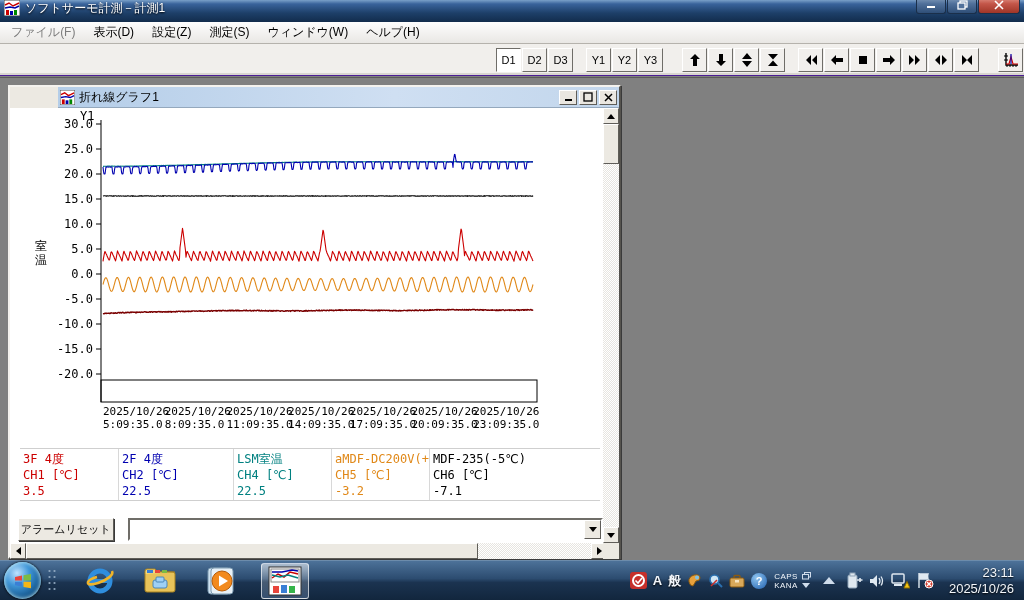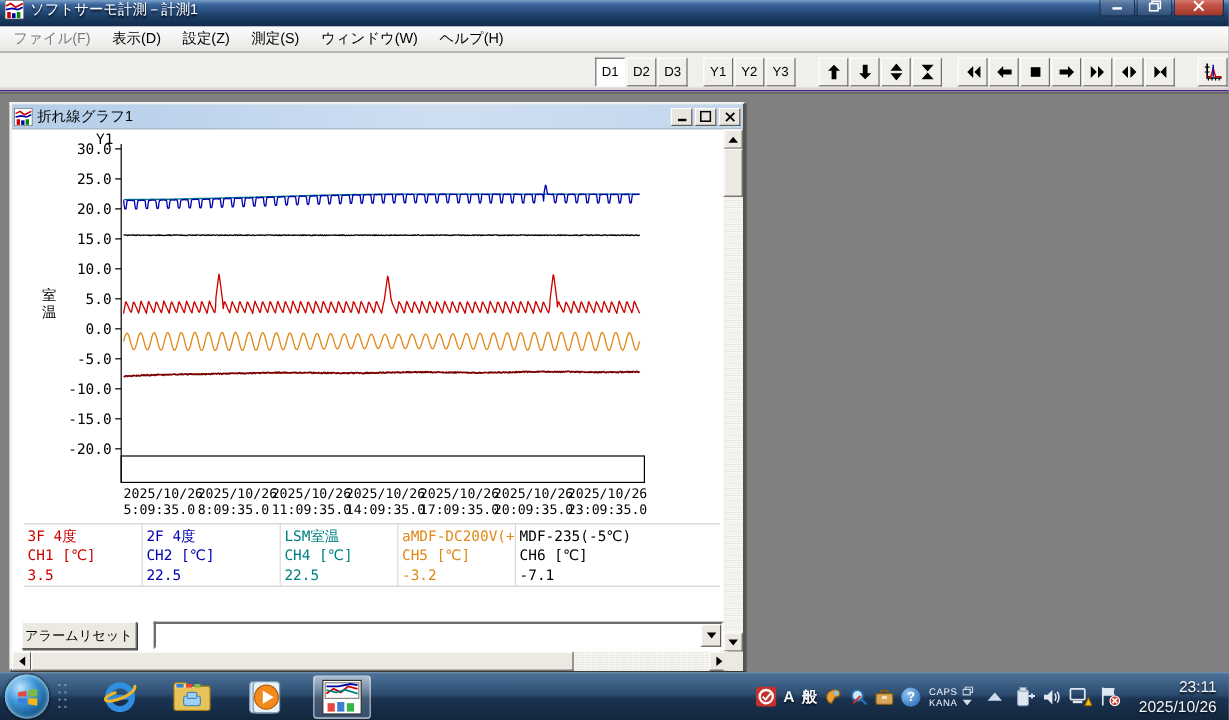--- a/index.html
+++ b/index.html
@@ -33,30 +33,30 @@
   .tb-gap { width:12px; } .tb-gap-lg { width:18px; }
   .tb-btn svg { display:block; }
 
   
   .mdi { position:absolute; left:0; top:77px; width:1024px; height:483px; background:#808080; border-top:1px solid #5a5a5a; }
 
   
   .child-window { position:absolute; left:8px; top:7px; width:613px; height:474px;
     background:#ece9e2; border:2px solid; border-color:#f4f2ee #55534e #55534e #f4f2ee; box-shadow:1px 1px 0 #3a3a3a; }
   .child-titlebar { height:21px; background:linear-gradient(to right,#b4cde8,#cfdff2 60%,#c2d6ec);
-    border-bottom:1px solid #94a8bd; display:flex; align-items:center; padding:0 2px; }
+    border-bottom:1px solid #94a8bd; display:flex; align-items:center; padding:0 2px;margin-left:48px; }
   .child-titlebar .title { font-size:12px; color:#000; flex:1; margin-left:4px; }
   .child-cap-btn { width:18px; height:15px; background:#e9e6e0; border:1px solid; border-color:#fff #5f5d58 #5f5d58 #fff;
     margin-left:2px; display:flex; align-items:center; justify-content:center; }
   .child-body { position:relative; width:100%; height:451px; background:#ffffff; }
 
   .chart-wrap { position:absolute; left:0; top:0; width:593px; height:334px; }
   .chart-wrap svg { font-family:"DejaVu Sans Mono","Liberation Mono",monospace; }
 
-  .legend-row { position:absolute; left:10px; top:328px; width:580px; height:53px; display:flex;
+  .legend-row { position:absolute; left:10px; top:340px; width:580px; height:53px; display:flex;
     border-top:1px solid #cfcfcf; border-bottom:1px solid #cfcfcf;
     font-family:"DejaVu Sans Mono","DejaVu Sans",monospace; font-size:12px; line-height:16px; }
   .legend-col { width:98px; padding:2px 0 0 3px; overflow:hidden; white-space:nowrap; }
   .legend-col + .legend-col { border-left:1px solid #d8d8d8; }
 
   .alarm-row { position:absolute; left:8px; top:408px; width:585px; height:26px; display:flex; align-items:center; }
   .alarm-btn { width:96px; height:23px; background:#ece9e2; border:1px solid; border-color:#fff #5f5d58 #5f5d58 #fff;
     box-shadow:1px 1px 0 #3a3a3a; font-size:11px; display:flex; align-items:center; justify-content:center; }
   .combo { margin-left:14px; width:478px; height:23px; background:#fff; border:2px solid; border-color:#6f6d68 #fff #fff #6f6d68;
     position:relative; }

